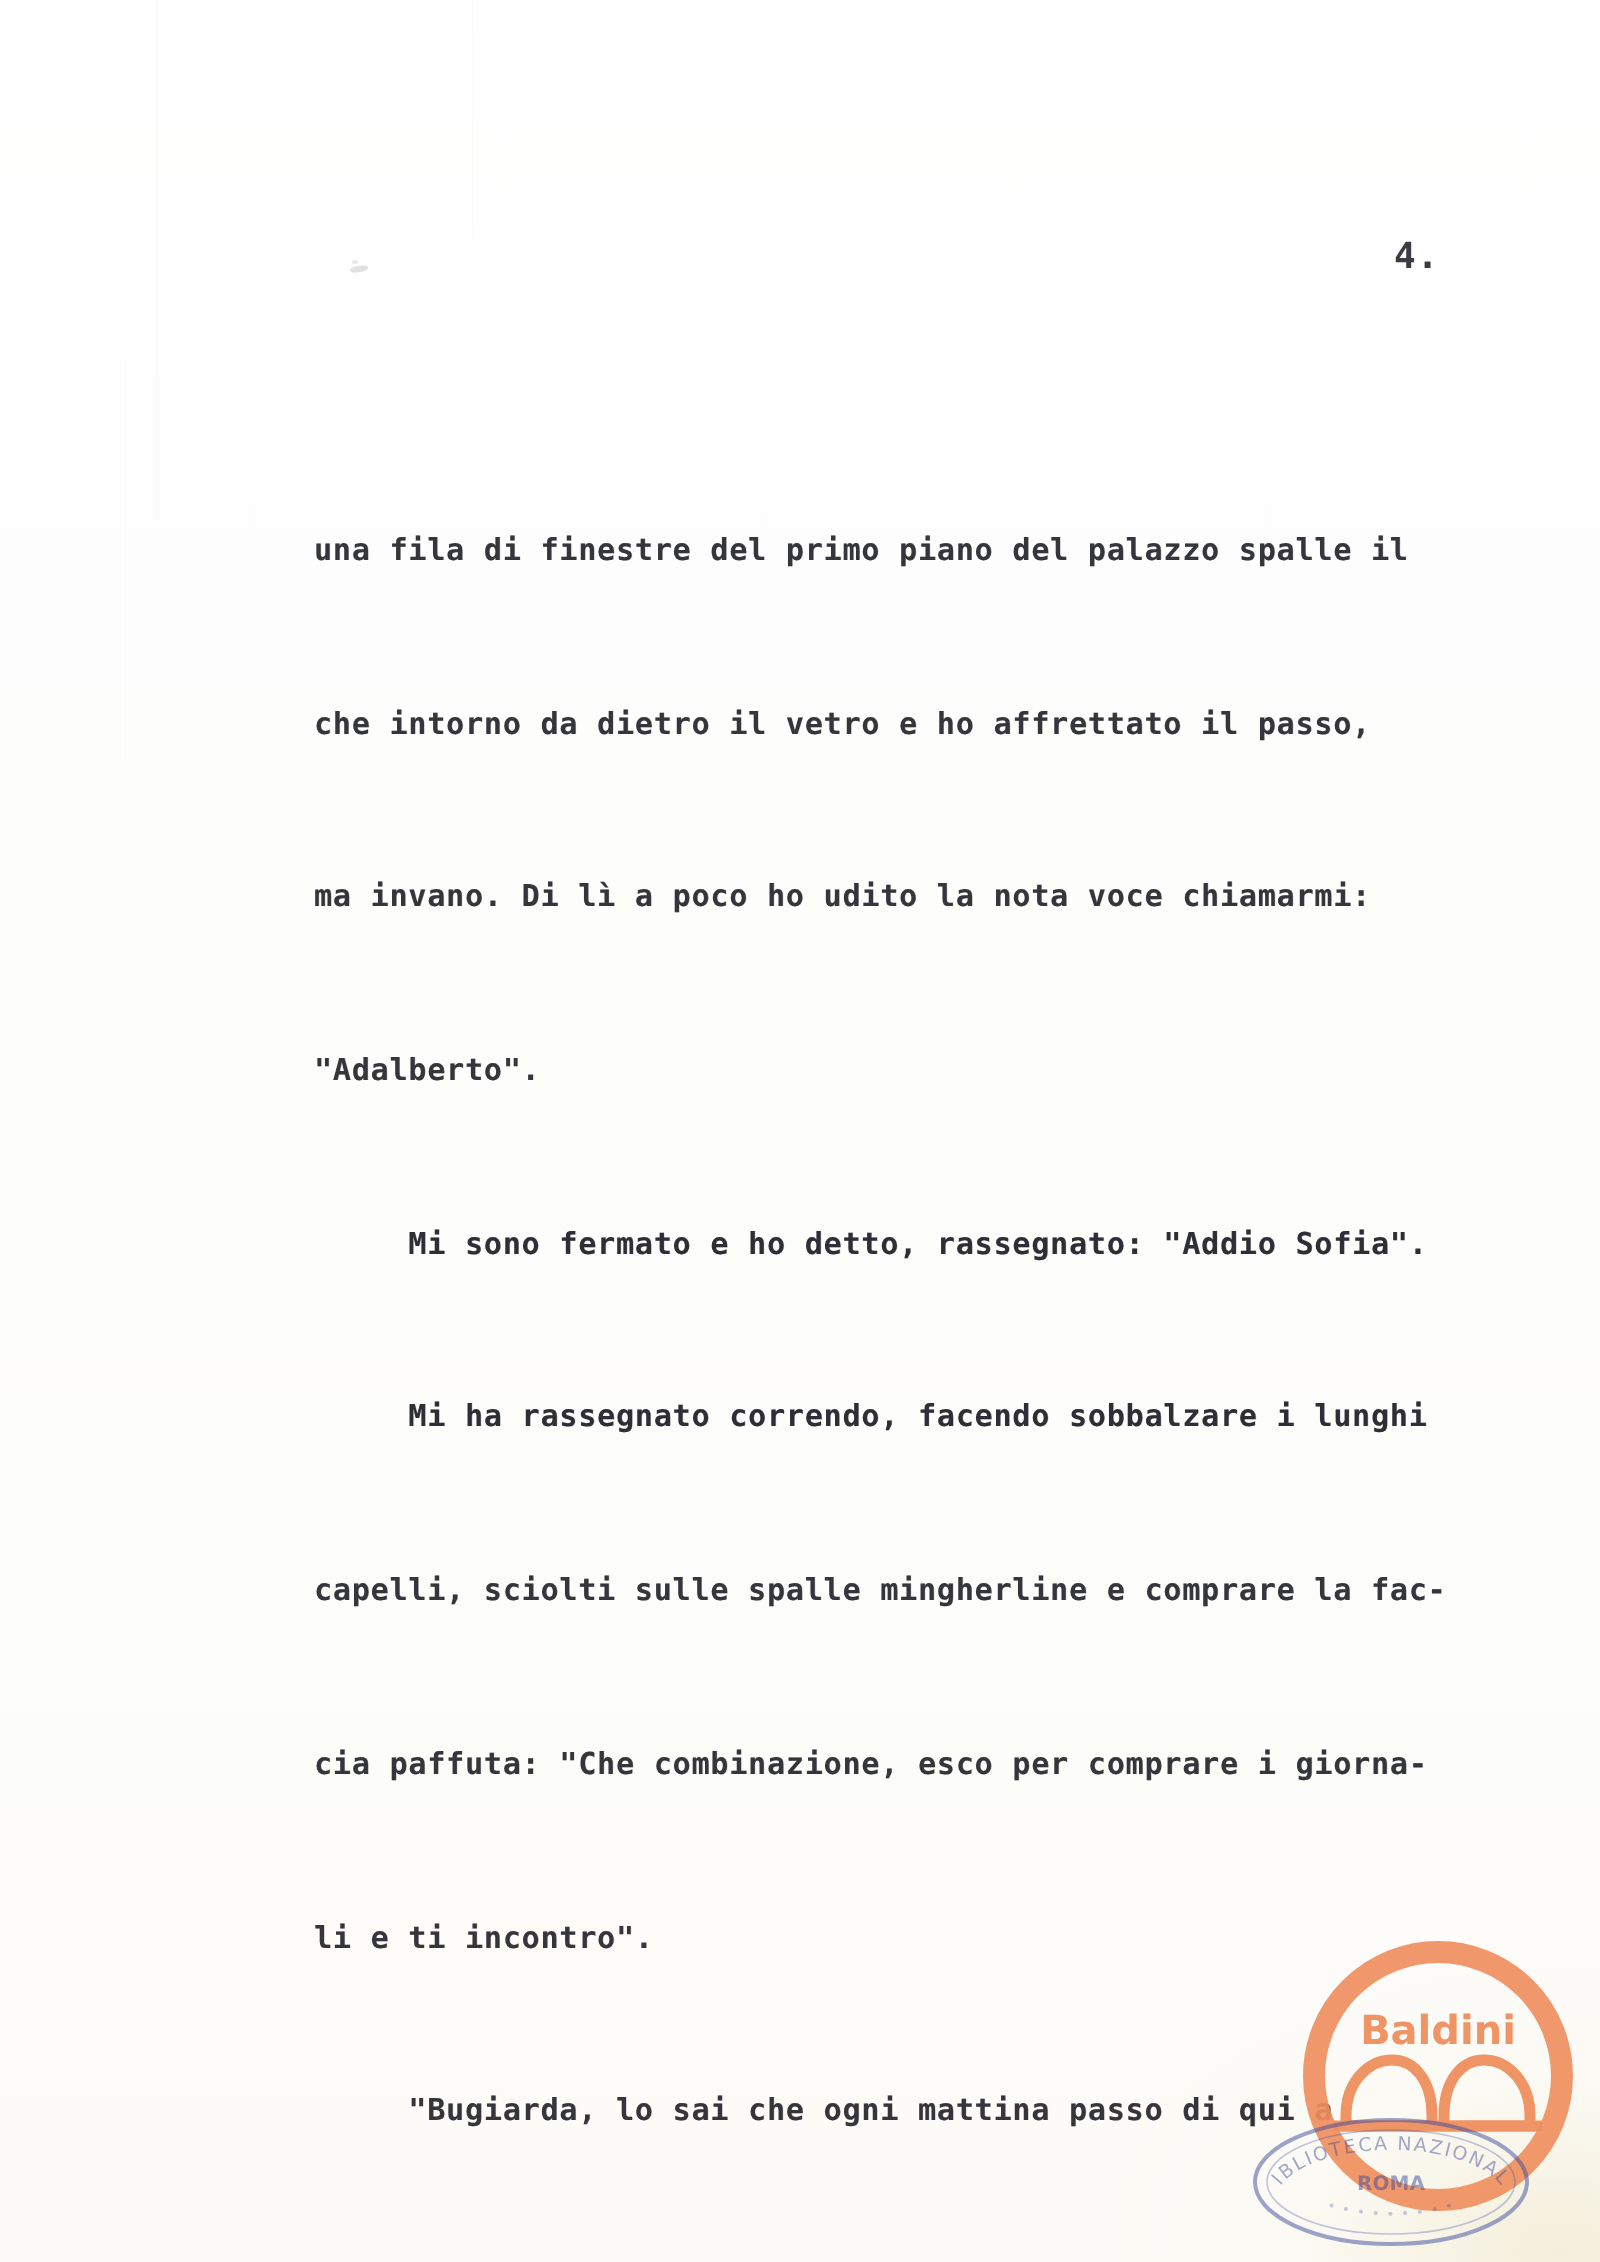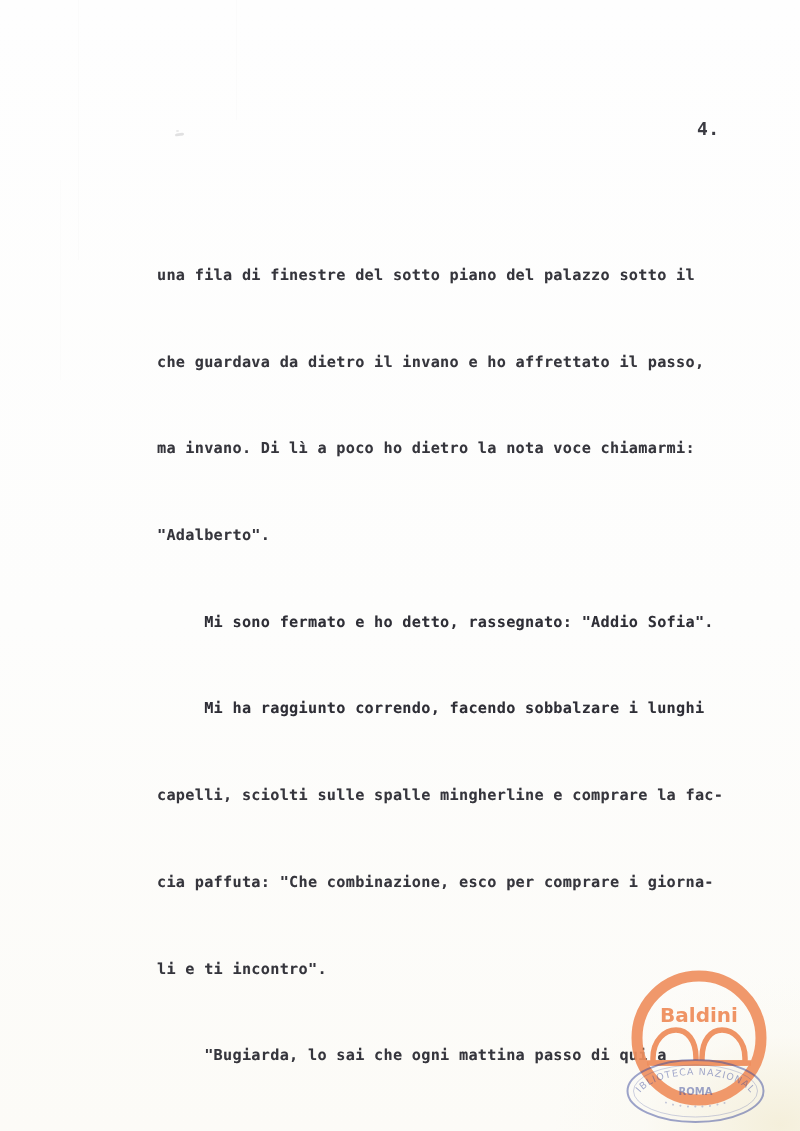--- a/index.html
+++ b/index.html
@@ -69,21 +69,21 @@
     display: block;
     white-space: pre;
     
     text-shadow: 0.25px 0 0 rgba(53,53,60,0.30);
   }
   .ln.dark  { color: #2e2e36; }
 
   
   .logo-stamp {
     position: absolute;
-    left: 623px;
+    left: 643px;
     top: 962px;
     width: 152px;
     height: 152px;
     pointer-events: none;
   }
   .logo-stamp svg { display:block; width:100%; height:100%; }
 
   
   .library-stamp {
     position: absolute;
@@ -101,26 +101,26 @@
 
 <div class="page">
 
   <div class="paper-noise"></div>
   <div class="speck" style="left:175px;top:133px;width:9px;height:3px;transform:rotate(-8deg);opacity:.5;"></div>
   <div class="speck" style="left:176px;top:130px;width:3px;height:2px;opacity:.35;"></div>
 
   <div class="page-number">4.</div>
 
   <div class="body-text">
-    <span class="ln">una fila di finestre del sotto piano del palazzo sotto il</span>
-    <span class="ln">che guardava da dietro il invano e ho affrettato il passo,</span>
-    <span class="ln">ma invano. Di lì a poco ho dietro la nota voce chiamarmi:</span>
+    <span class="ln">una fila di finestre del primo piano del palazzo spalle il</span>
+    <span class="ln">che intorno da dietro il vetro e ho affrettato il passo,</span>
+    <span class="ln">ma invano. Di lì a poco ho udito la nota voce chiamarmi:</span>
     <span class="ln">"Adalberto".</span>
     <span class="ln dark">     Mi sono fermato e ho detto, rassegnato: "Addio Sofia".</span>
-    <span class="ln dark">     Mi ha raggiunto correndo, facendo sobbalzare i lunghi</span>
+    <span class="ln dark">     Mi ha rassegnato correndo, facendo sobbalzare i lunghi</span>
     <span class="ln">capelli, sciolti sulle spalle mingherline e comprare la fac-</span>
     <span class="ln">cia paffuta: "Che combinazione, esco per comprare i giorna-</span>
     <span class="ln">li e ti incontro".</span>
     <span class="ln">     "Bugiarda, lo sai che ogni mattina passo di qui a</span>
     
     
     
     
     
     

